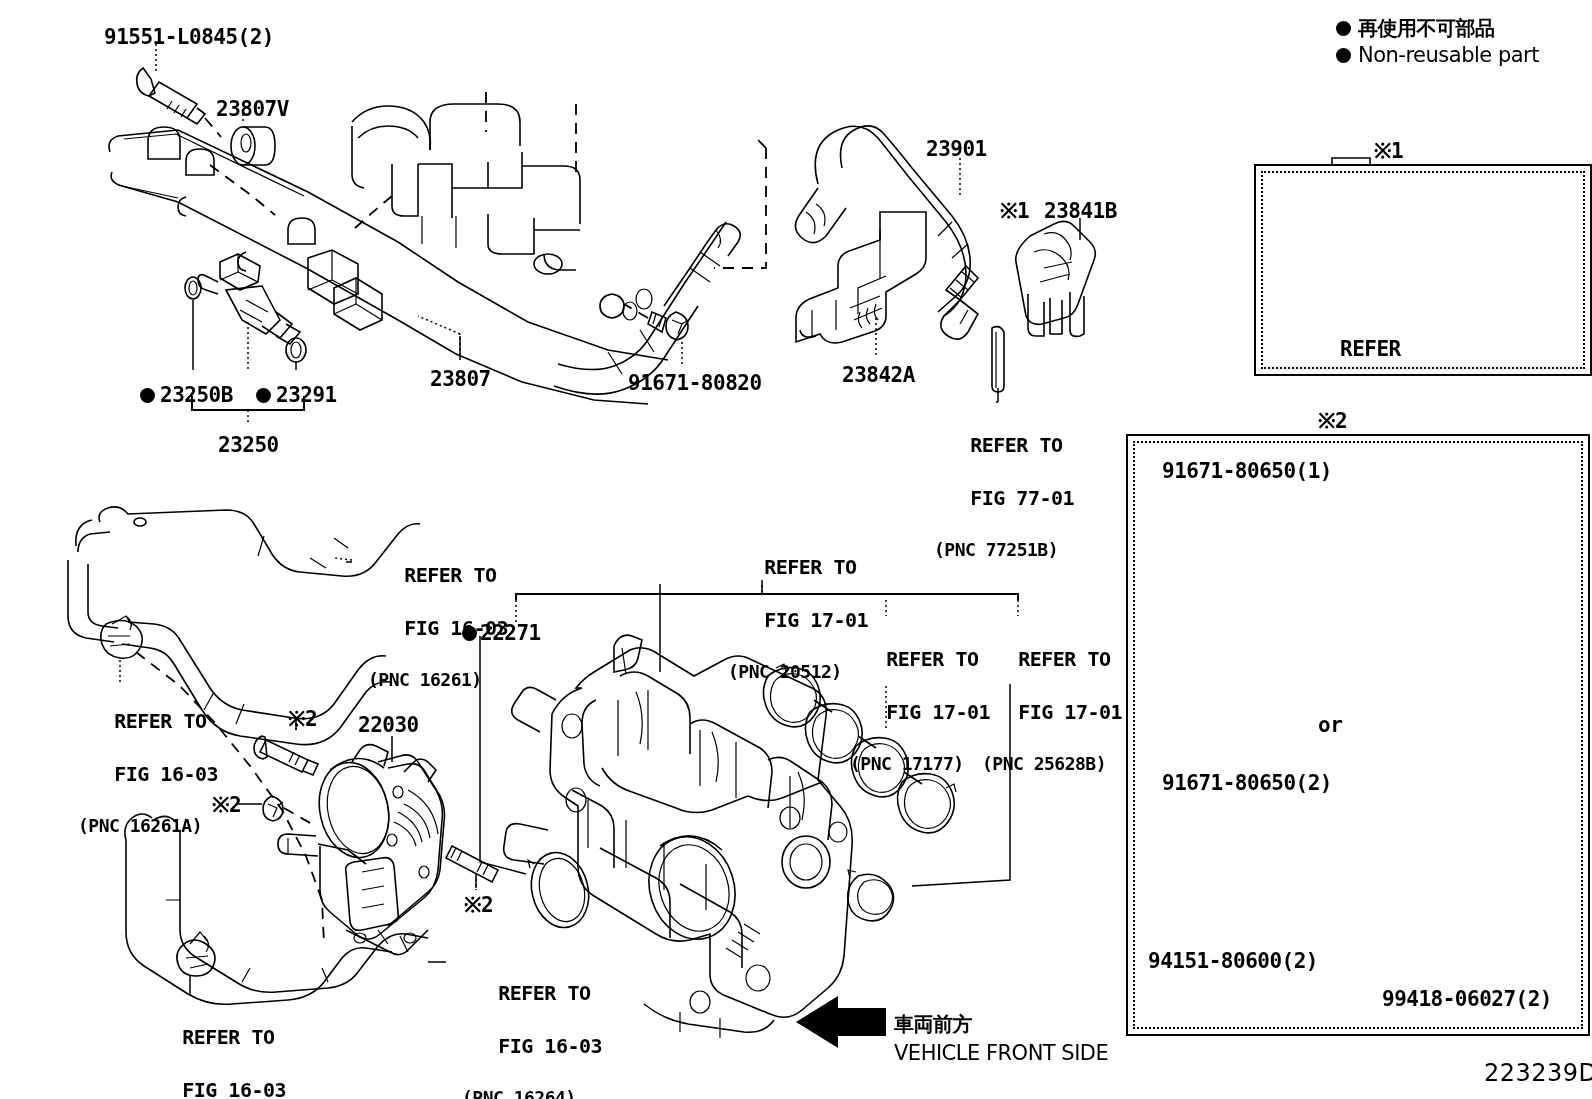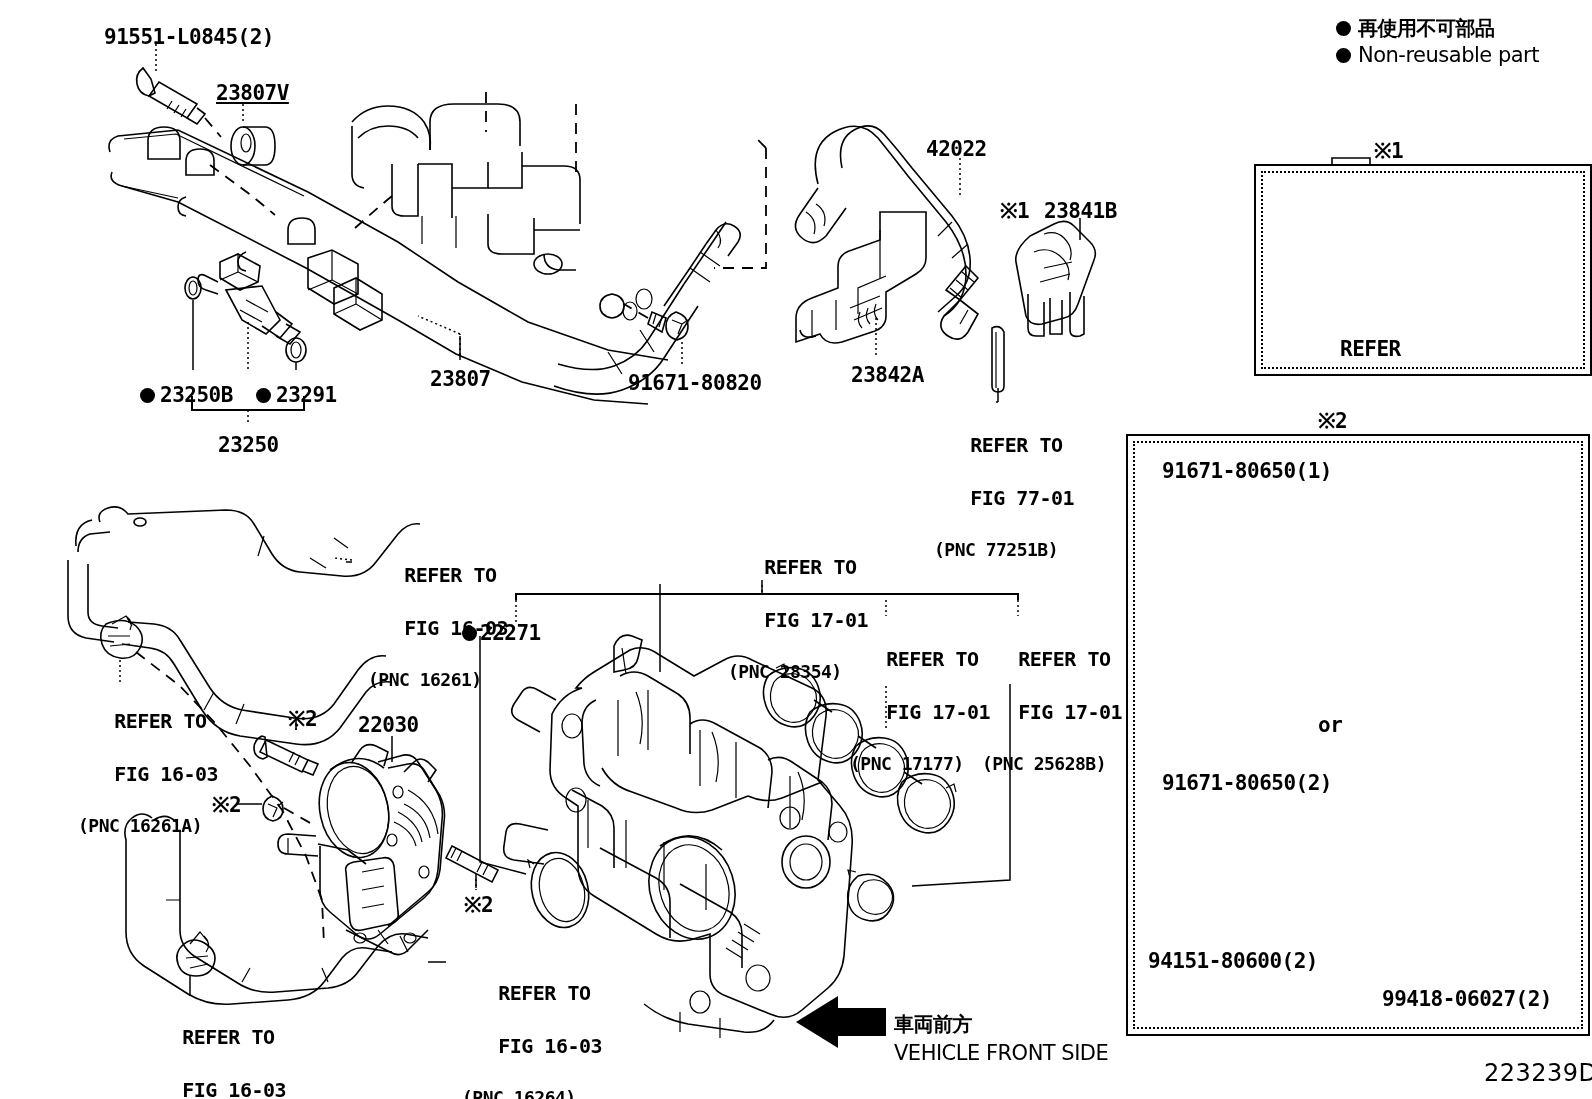--- a/index.html
+++ b/index.html
@@ -529,34 +529,34 @@
     </g>
 
   </svg>
 
   <div class="dot" style="left:1336px; top:21px;"></div>
   <div class="lbl jp" style="left:1358px; top:16px;">再使用不可部品</div>
   <div class="dot" style="left:1336px; top:48px;"></div>
   <div class="lbl legend-en" style="left:1358px; top:42px;">Non-reusable part</div>
 
   <div class="lbl" style="left:104px; top:24px;">91551-L0845(2)</div>
-  <div class="lbl" style="left:216px; top:80px;text-decoration:underline;">23807V</div>
+  <div class="lbl" style="left:216px; top:96px;">23807V</div>
 
   <div class="dot" style="left:140px; top:388px;"></div>
   <div class="lbl" style="left:160px; top:382px;">23250B</div>
 
   <div class="dot" style="left:256px; top:388px;"></div>
   <div class="lbl" style="left:276px; top:382px;">23291</div>
 
   <div class="lbl" style="left:218px; top:432px;">23250</div>
   <div class="lbl" style="left:430px; top:366px;">23807</div>
   <div class="lbl" style="left:628px; top:370px;">91671-80820</div>
-  <div class="lbl" style="left:926px; top:136px;">42022</div>
+  <div class="lbl" style="left:926px; top:136px;">23901</div>
   <div class="lbl" style="left:1044px; top:198px;">23841B</div>
-  <div class="lbl" style="left:842px; top:362px;margin-left:9px;">23842A</div>
+  <div class="lbl" style="left:842px; top:362px;">23842A</div>
 
   <div class="dot" style="left:462px; top:626px;"></div>
   <div class="lbl" style="left:480px; top:620px;">22271</div>
 
   <div class="lbl" style="left:358px; top:712px;">22030</div>
   <div class="lbl" style="left:1446px; top:586px;">22030</div>
   <div class="lbl" style="left:1446px; top:896px;">22030</div>
 
   <div class="lbl" style="left:1000px; top:198px;">※1</div>
   <div class="lbl" style="left:288px; top:706px;">※2</div>
@@ -589,21 +589,21 @@
 
   <div class="lbl refer" style="left:136px; top:998px;">
     <span>REFER TO</span><br>
     <span>FIG 16-03</span>
     
   </div>
 
   <div class="lbl refer" style="left:718px; top:528px;">
     <span>REFER TO</span><br>
     <span>FIG 17-01</span>
-    <span class="pnc">(PNC 28354)</span>
+    <span class="pnc">(PNC 20512)</span>
   </div>
 
   <div class="lbl refer" style="left:840px; top:620px;">
     <span>REFER TO</span><br>
     <span>FIG 17-01</span>
     <span class="pnc">(PNC 17177)</span>
   </div>
 
   <div class="lbl refer" style="left:972px; top:620px;">
     <span>REFER TO</span><br>

